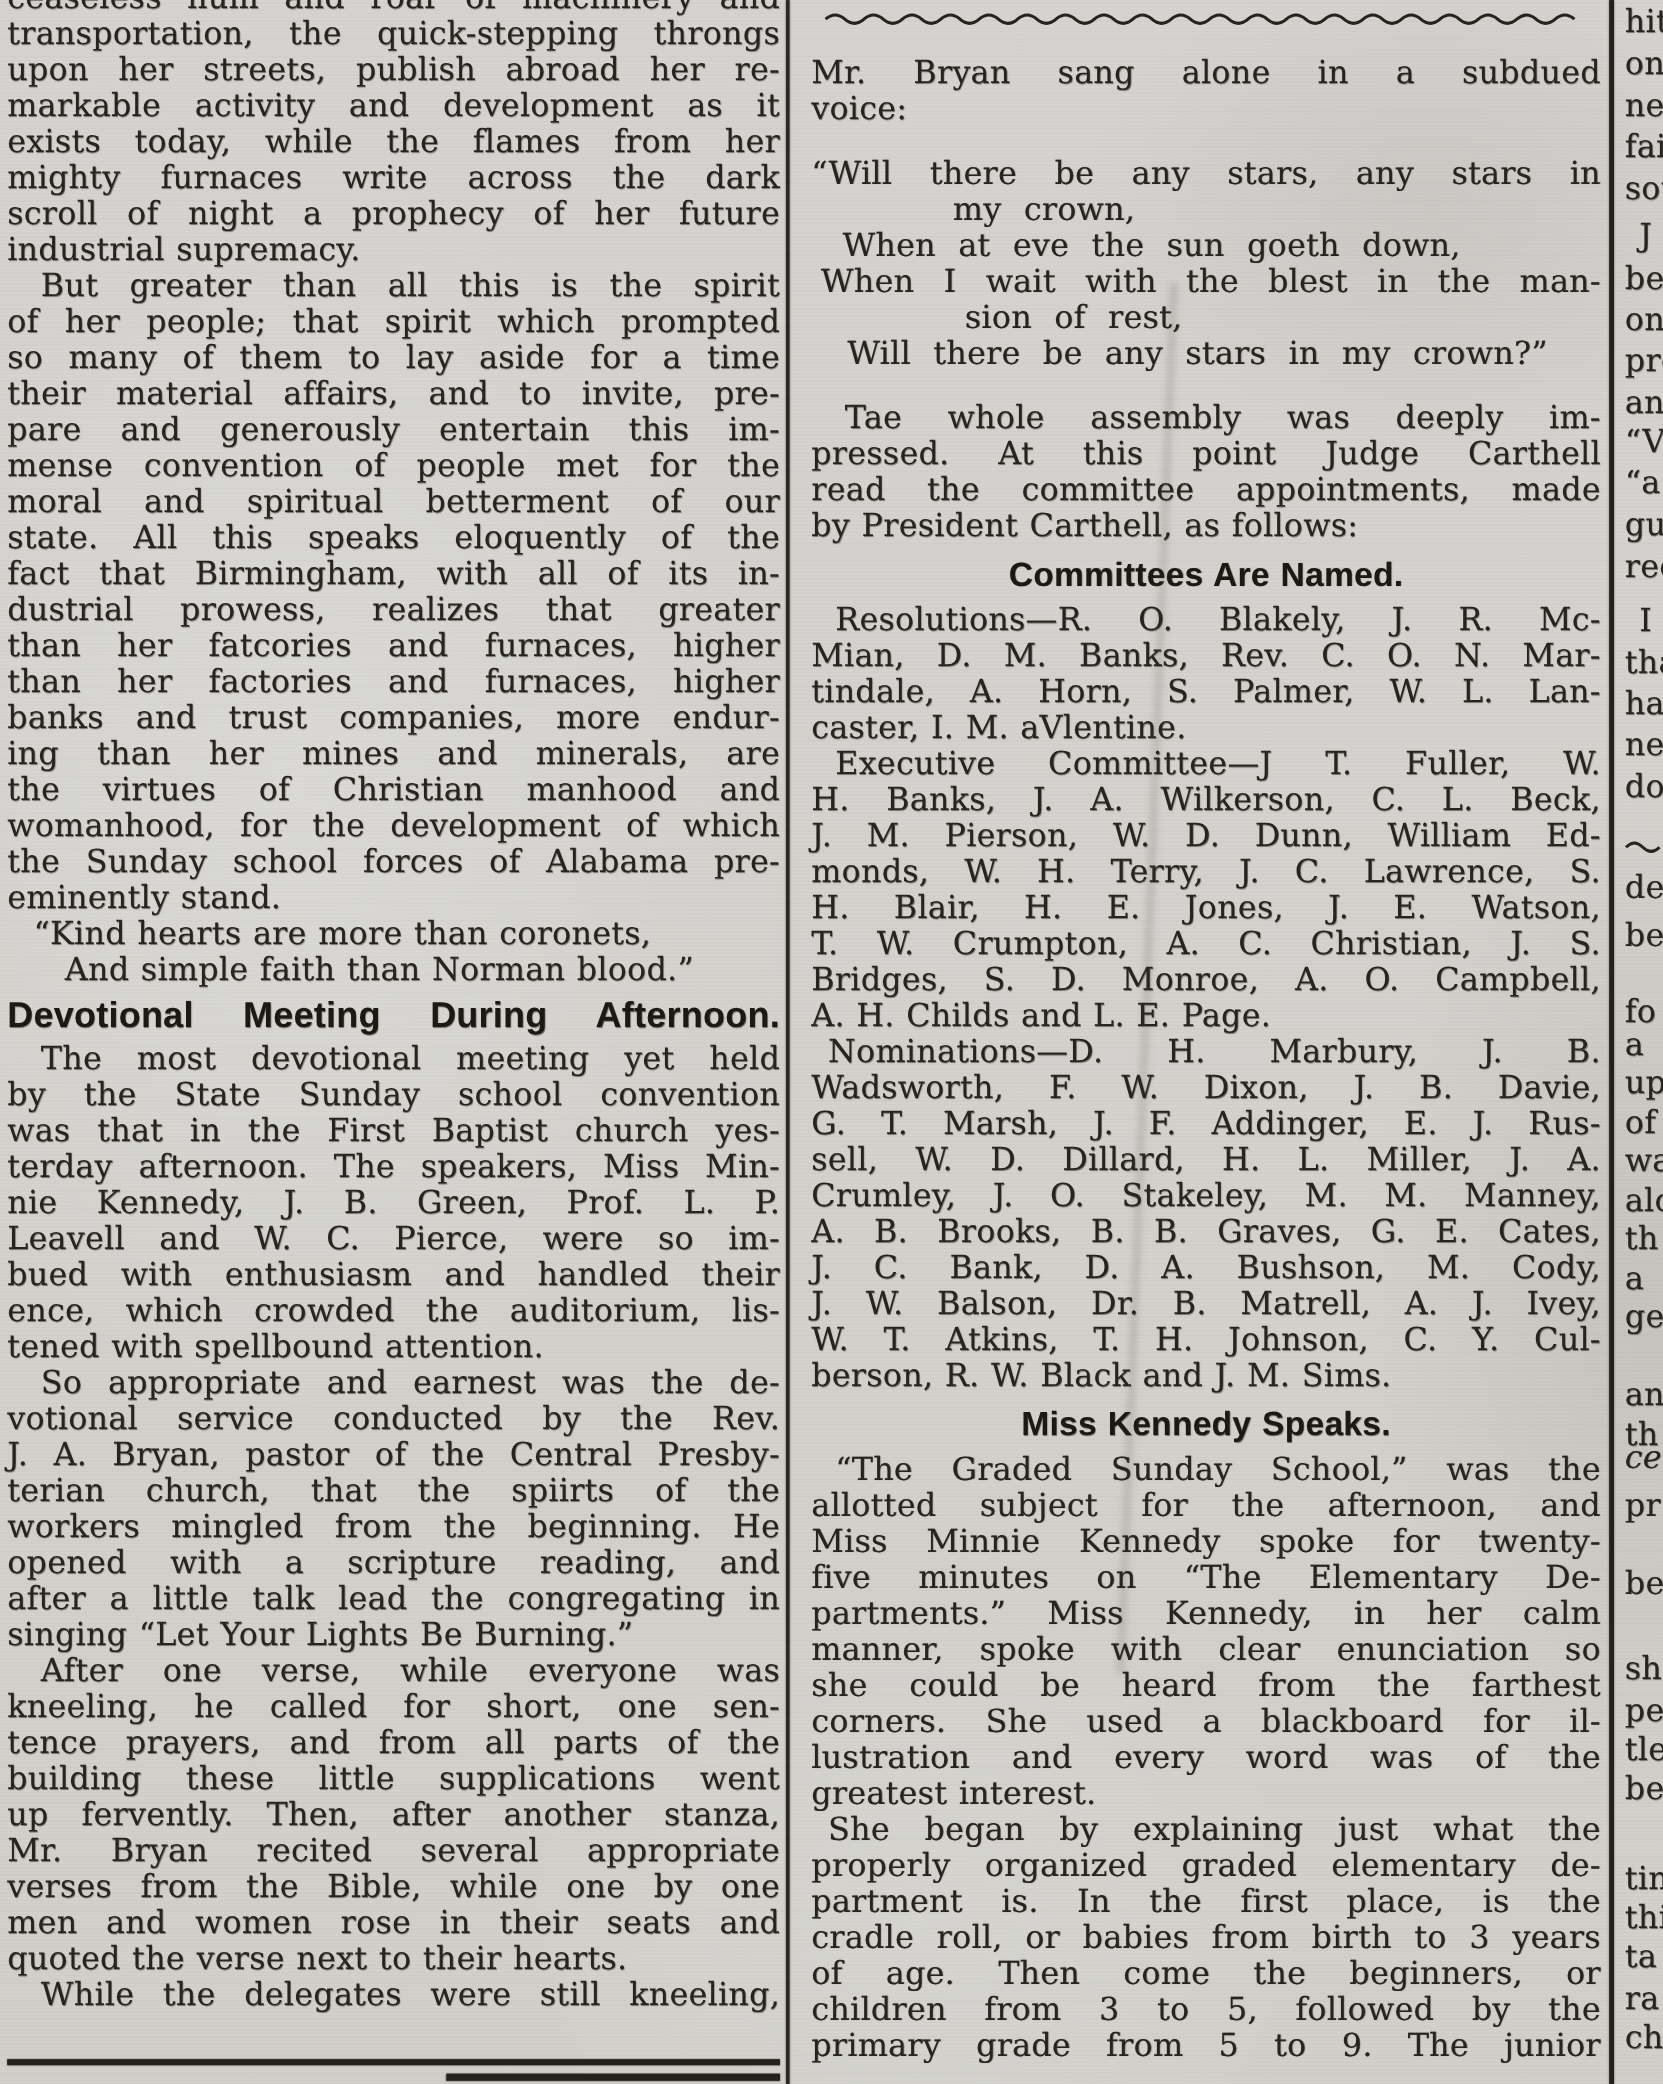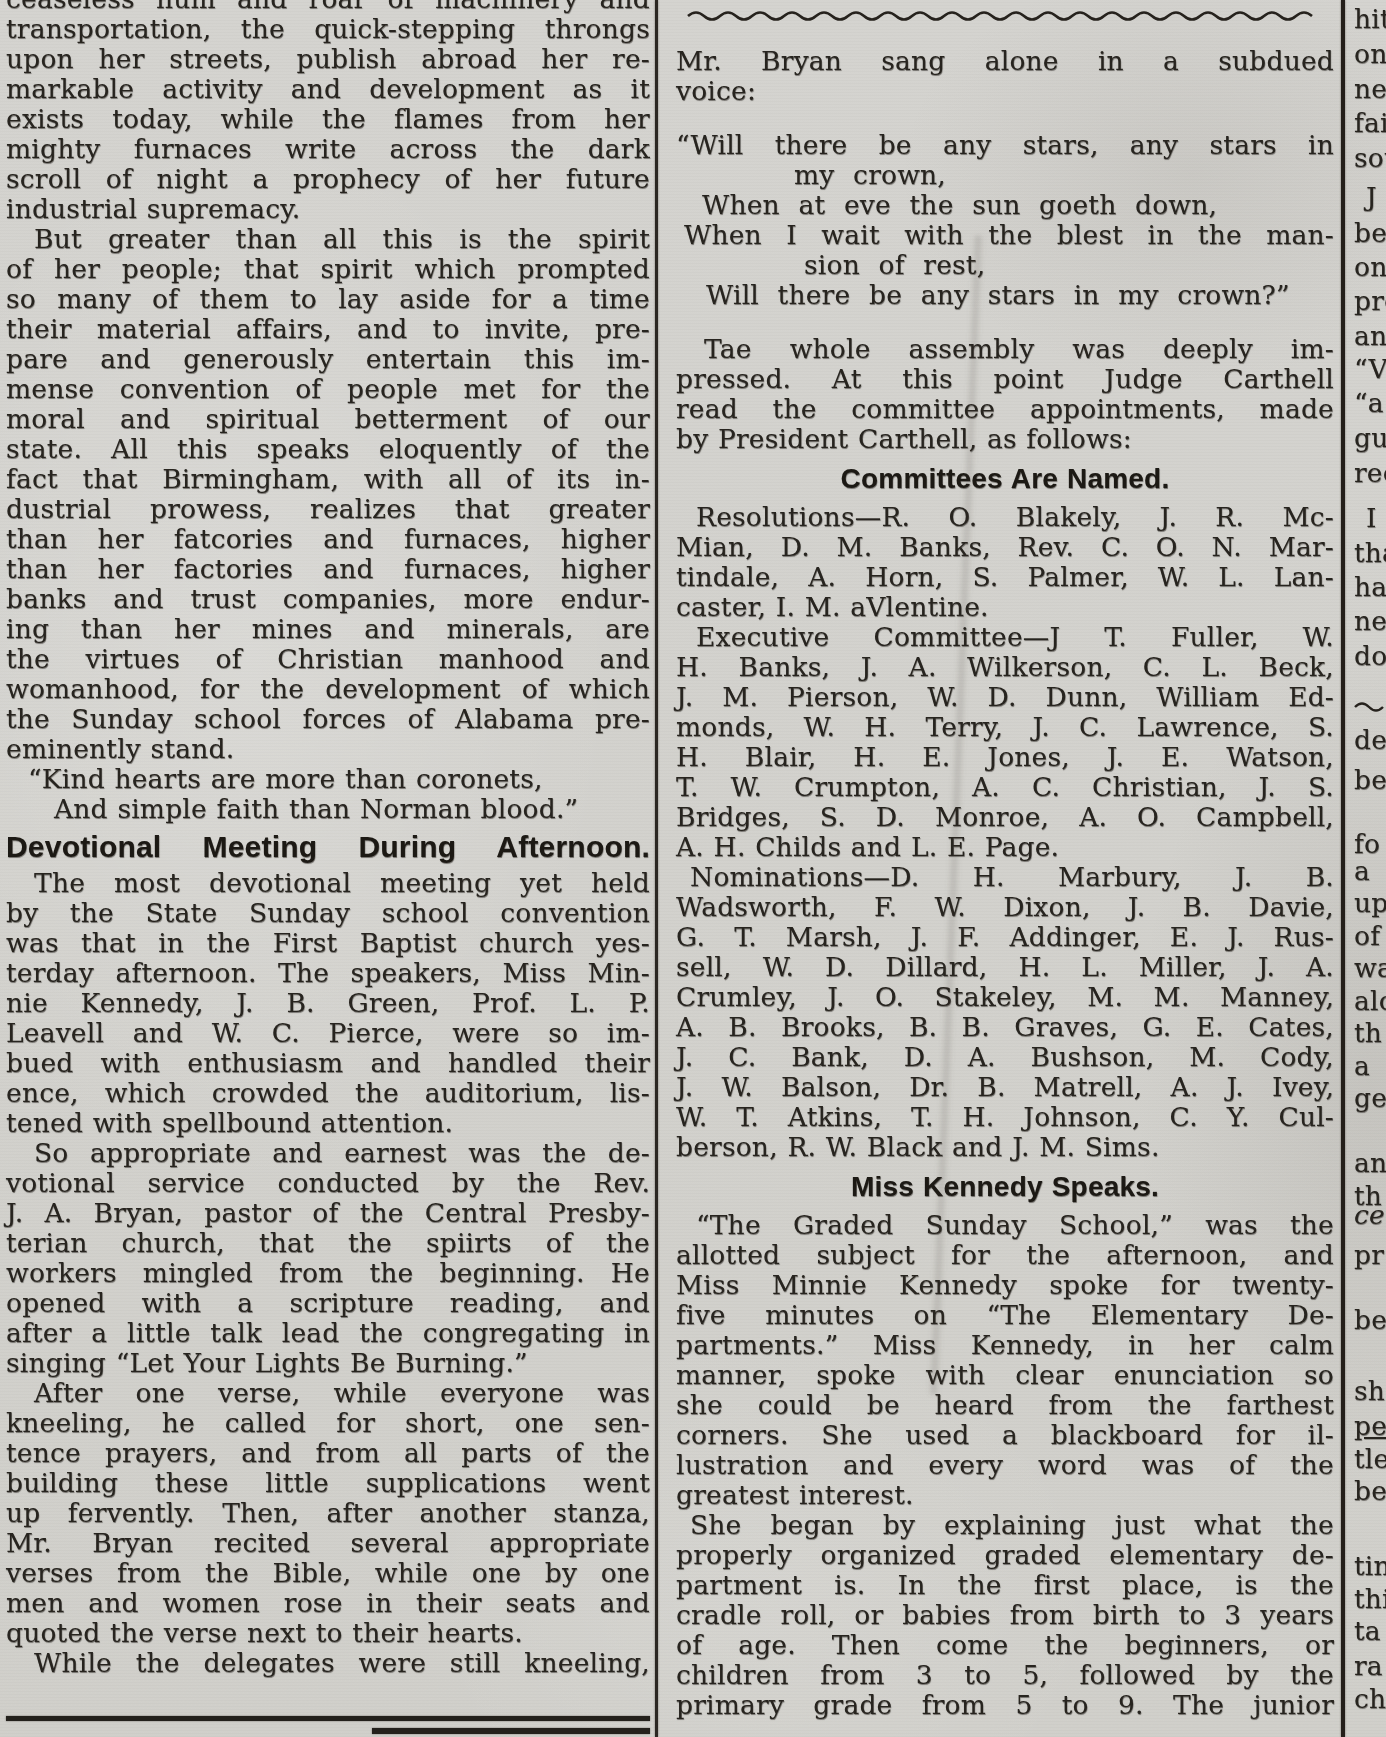--- a/index.html
+++ b/index.html
@@ -217,21 +217,21 @@
       <div class="ln frag" style="top: 986px;">alo</div>
       <div class="ln frag" style="top: 1018px;">th</div>
       <div class="ln frag" style="top: 1051px;">a</div>
       <div class="ln frag" style="top: 1083px;">ge</div>
       <div class="ln frag" style="top: 1148px;">an</div>
       <div class="ln frag" style="top: 1181px;">th</div>
       <div class="ln frag" style="top: 1240px;">pr</div>
       <div class="ln frag" style="top: 1200px; font-style: italic;">ce</div>
       <div class="ln frag" style="top: 1305px;">be</div>
       <div class="ln frag" style="top: 1376px;">sh</div>
-      <div class="ln frag" style="top: 1411px; text-decoration: underline;">pe</div>
+      <div class="ln frag" style="top: 1411px;">pe</div>
       <div class="ln frag" style="top: 1444px;">tle</div>
       <div class="ln frag" style="top: 1476px;">be</div>
       <div class="ln frag" style="top: 1551px;">tin</div>
       <div class="ln frag" style="top: 1584px;">thi</div>
       <div class="ln frag" style="top: 1616px;">ta</div>
       <div class="ln frag" style="top: 1651px;">ra</div>
       <div class="ln frag" style="top: 1684px;">ch</div>
     </div>
 
   <div class="hrule" id="left-bottom-rule"></div>

